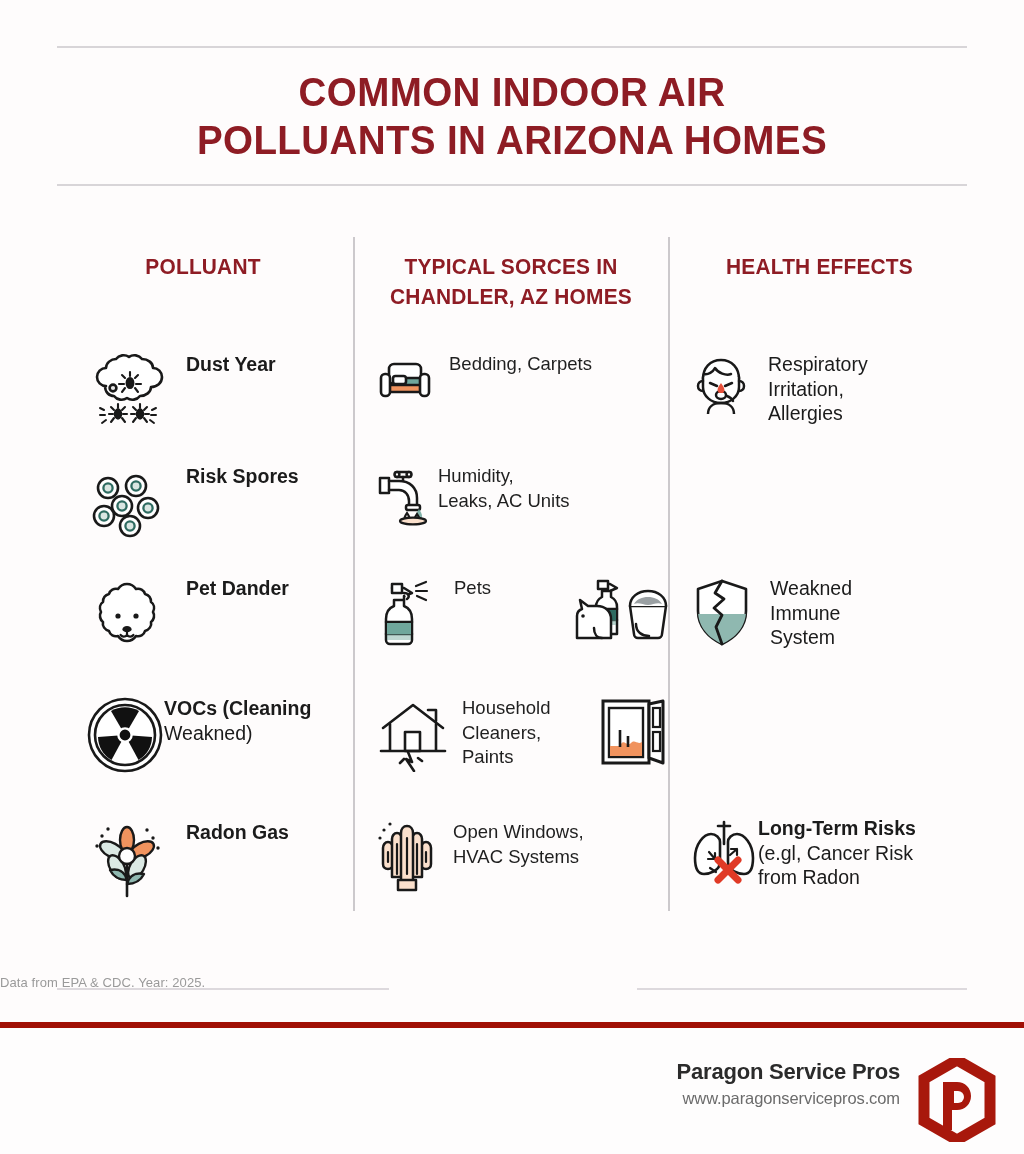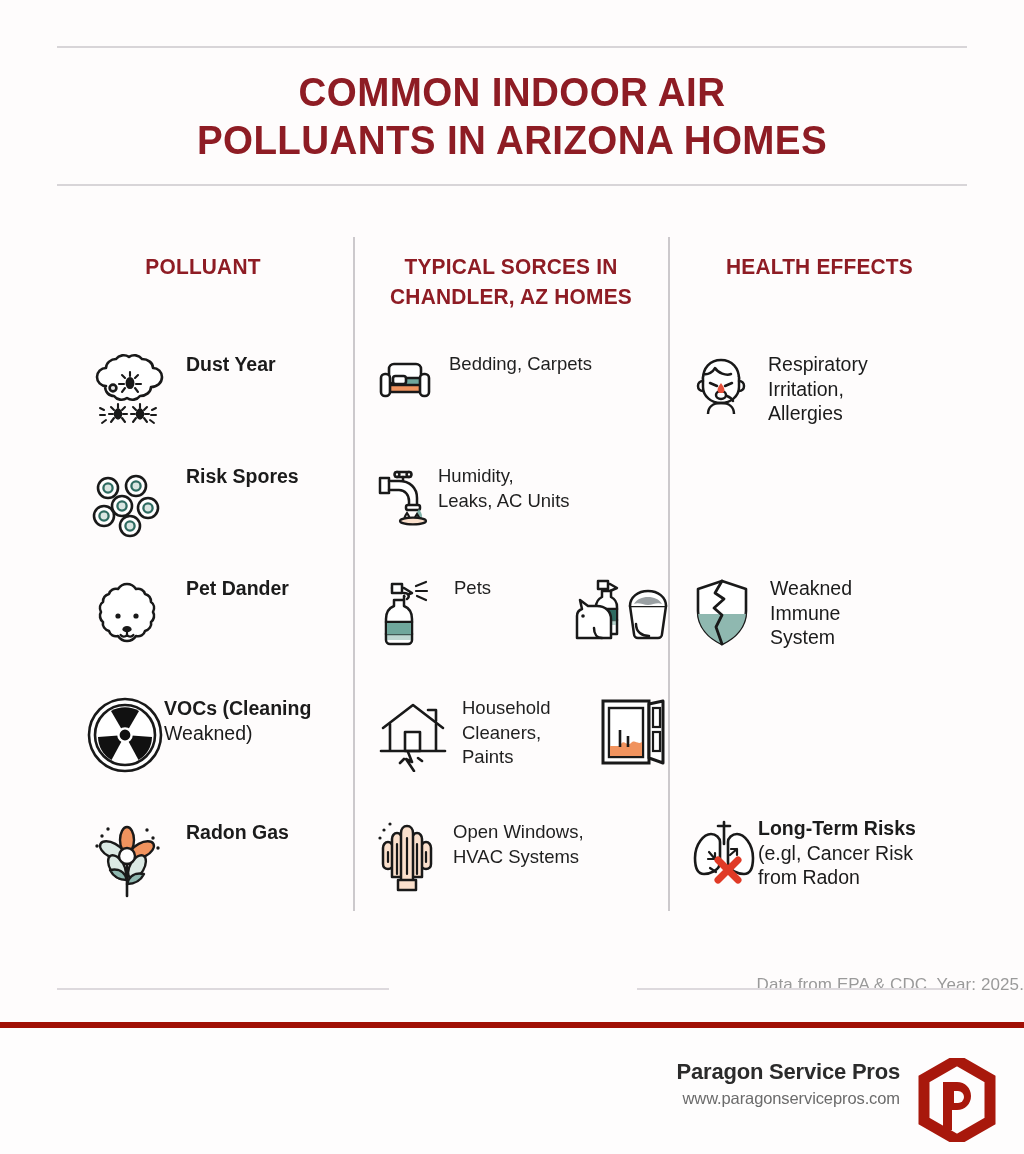--- a/index.html
+++ b/index.html
@@ -120,26 +120,25 @@
     color: #1f1f1f;
     font-size: 18.5px;
     line-height: 24.5px;
   }
 
   
   .foot-note {
     position: absolute;
     left: 0; top: 975px;
     width: 1024px;
-    text-align: right;
+    text-align: left;
     color: #9a9a9a;
-    font-size: 17px;
+    font-size: 13px;
     font-family: "Liberation Sans Narrow", "Liberation Sans", sans-serif;
     letter-spacing: 0.1px;
-    padding-left: 16px;
   }
   .foot-line {
     position: absolute;
     top: 988px;
     height: 1.5px;
     background: #ddd9dd;
   }
   .foot-line.fl-left  { left: 57px;  width: 332px; }
   .foot-line.fl-right { left: 637px; width: 330px; }
 

